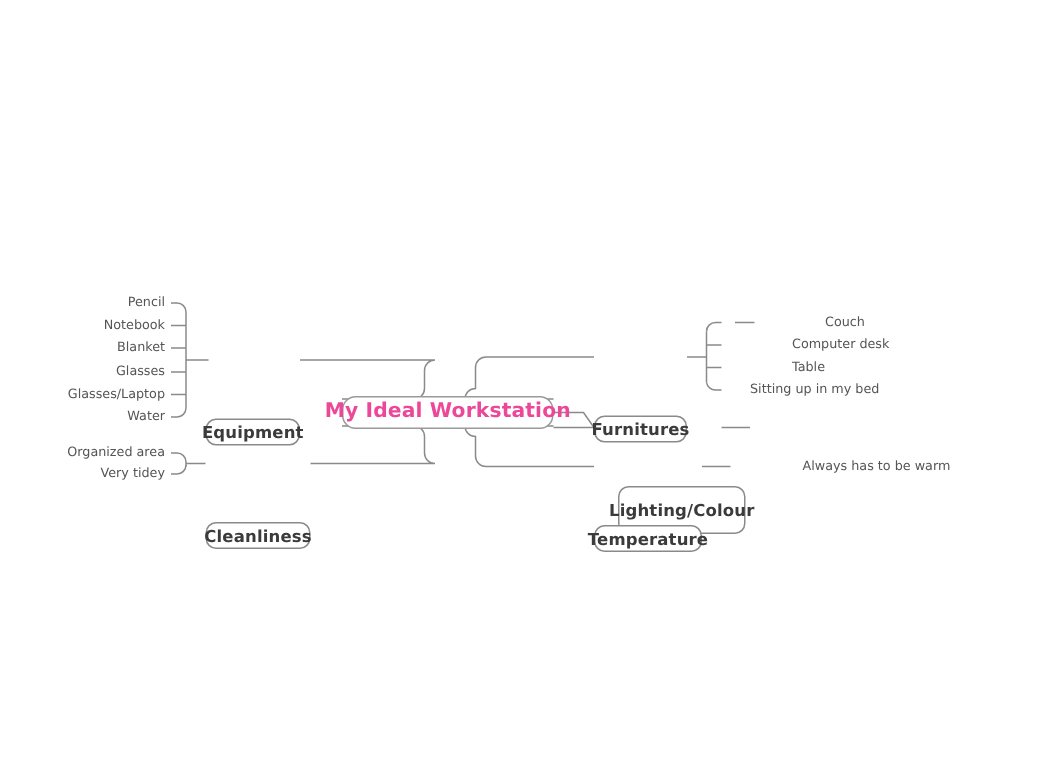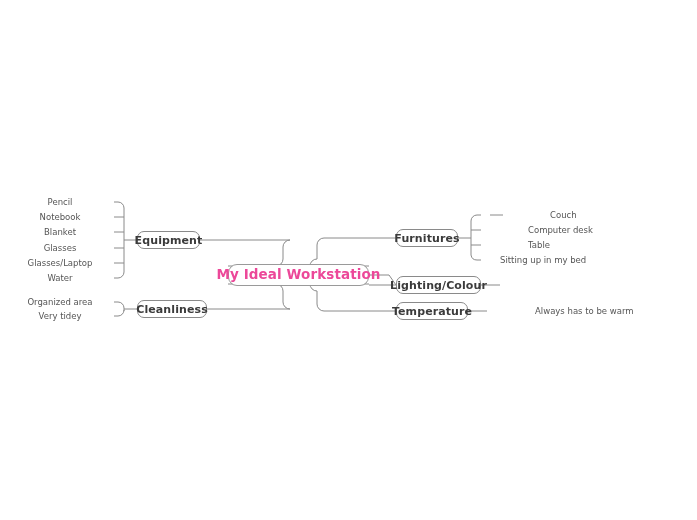--- a/index.html
+++ b/index.html
@@ -56,32 +56,33 @@
     font-weight: bold;
     font-size: 13.5px;
     letter-spacing: 0.1px;
   }
 
   .node.branch {
     color: #3b3b3b;
     font-weight: bold;
     font-size: 11px;
     letter-spacing: 0.1px;
+    margin-top: 48px;
   }
 
   
   .leaf {
     position: absolute;
     color: #555555;
     font-size: 8.5px;
     line-height: 1;
     white-space: nowrap;
   }
   .leaf.right { text-align: left; padding-left: 44px; }
-  .leaf.left  { text-align: center; }
+  .leaf.left  { text-align: right; }
 </style>
 </head>
 <body>
 
 <div id="canvas">
 
   <svg id="connectors" width="697" height="520" viewBox="0 0 697 520" fill="none">
     <g stroke="#8a8a8a" stroke-width="1" fill="none" stroke-linecap="butt">
 
       <path d="M 228 266 L 276 266 A 7 7 0 0 0 283 259 L 283 247 A 7 7 0 0 1 290 240 L 200 240"></path>
@@ -132,21 +133,21 @@
   </div>
 
   <div class="node branch" style="left:137px; top:300px; width:70px; height:18px;">
     <span>Cleanliness</span>
   </div>
 
   <div class="node branch" style="left:396px; top:229px; width:62px; height:18px;">
     <span>Furnitures</span>
   </div>
 
-  <div class="node branch" style="left:396px; top:276px; width:85px; height:18px;">
+  <div class="node branch" style="left:412px; top:276px; width:85px; height:32px;">
     <span>Lighting/Colour</span>
   </div>
 
   <div class="node branch" style="left:396px; top:302px; width:72px; height:18px;">
     <span>Temperature</span>
   </div>
 
   <div class="leaf left" style="left:10px; top:198px; width:100px;">Pencil</div>
   <div class="leaf left" style="left:10px; top:213px; width:100px;">Notebook</div>
   <div class="leaf left" style="left:10px; top:228px; width:100px;">Blanket</div>

